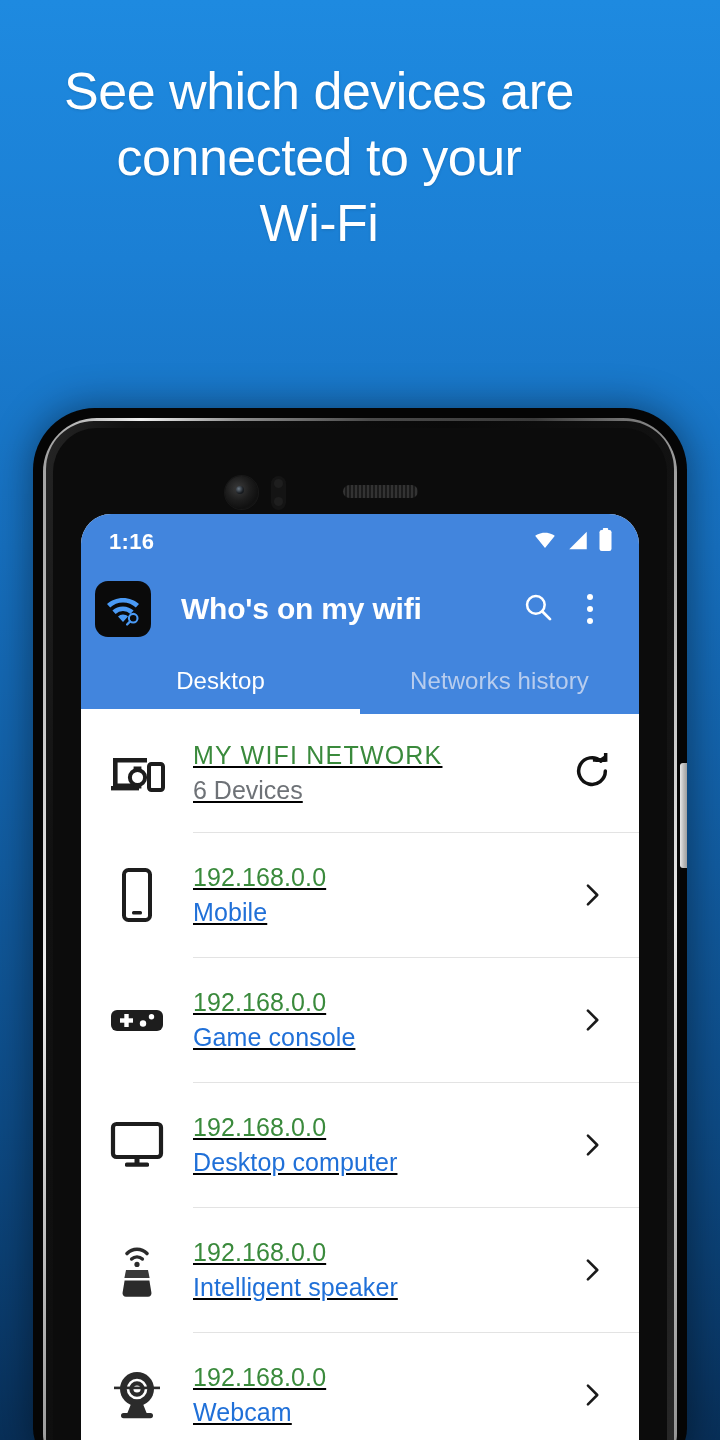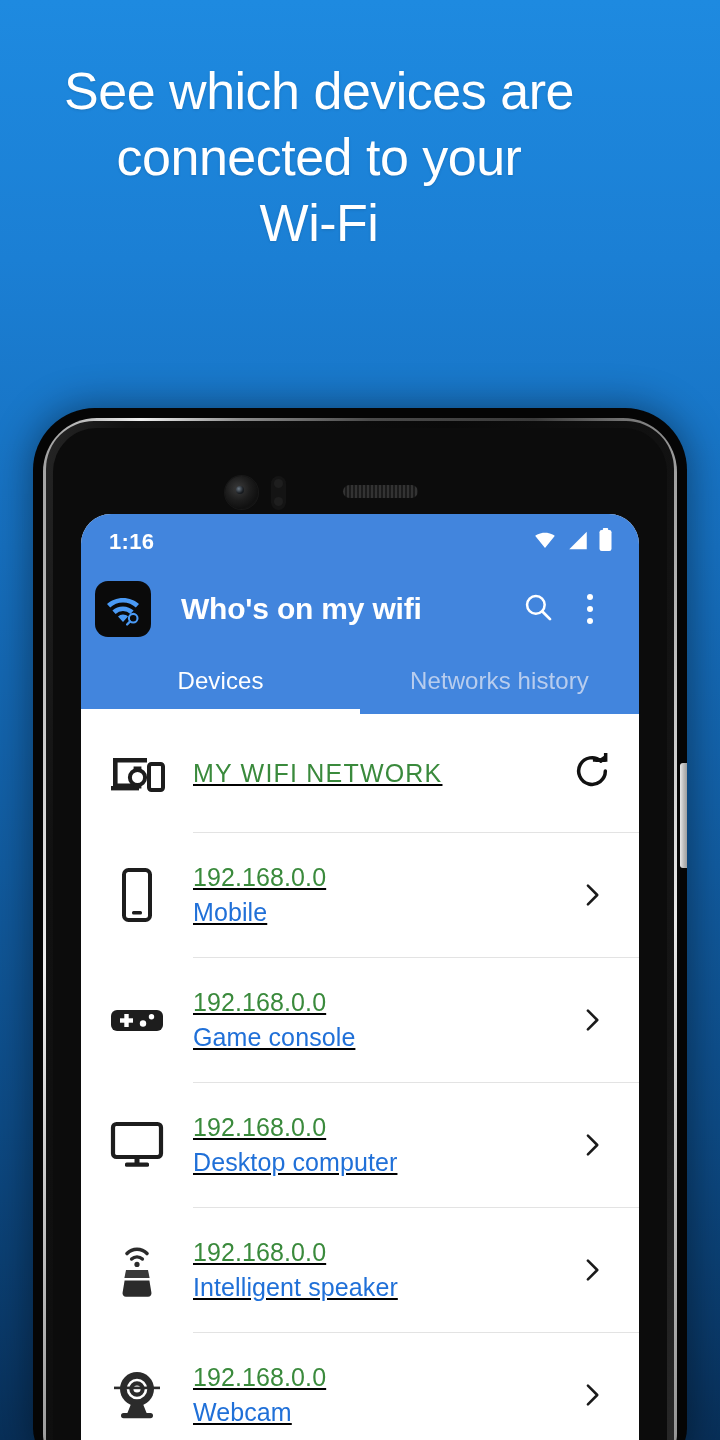--- a/index.html
+++ b/index.html
@@ -208,21 +208,21 @@
           <span class="kebab">
               <i></i>
               <i></i>
               <i></i>
             </span>
         </div>
       </div>
 
       <div class="tabs">
         <div class="tab active">
-          <span>Devices</span>
+          <span>Desktop</span>
         </div>
         <div class="tab inactive">
           <span>Networks history</span>
         </div>
       </div>
 
       <div class="list">
 
         <div class="row head">
           <div class="ic">
@@ -230,20 +230,21 @@
               <path d="M4 6h34v4.6H8.6v20.8H28V36H4V6z" fill="#1d1d1d"></path>
               <rect x="2" y="34" width="28" height="4.4" fill="#1d1d1d"></rect>
               <circle cx="28.5" cy="25.5" r="7.6" fill="none" stroke="#1d1d1d" stroke-width="4"></circle>
               <rect x="24.6" y="14.5" width="7.8" height="4" fill="#1d1d1d"></rect>
               <rect x="24.6" y="32.5" width="7.8" height="4" fill="#1d1d1d"></rect>
               <rect x="40" y="12" width="14" height="26" rx="2.4" fill="none" stroke="#1d1d1d" stroke-width="4"></rect>
             </svg>
           </div>
           <div class="txt">
             <div class="netname">MY WIFI NETWORK</div>
+            <div class="netsub">6 Devices</div>
           </div>
           <div class="chev">
             <span>
               <svg width="40" height="40" viewBox="0 0 24 24">
                 <path d="M20 12a8 8 0 1 1-2.6-5.9" fill="none" stroke="#111" stroke-width="2.1" stroke-linecap="round"></path>
                 <path d="M13.6 5.4H20.2V2.2" fill="none" stroke="#111" stroke-width="2.1" stroke-linecap="square"></path>
                 <path d="M20.2 2.2v4.4h-6.6z" fill="#111"></path>
               </svg>
             </span>
           </div>

